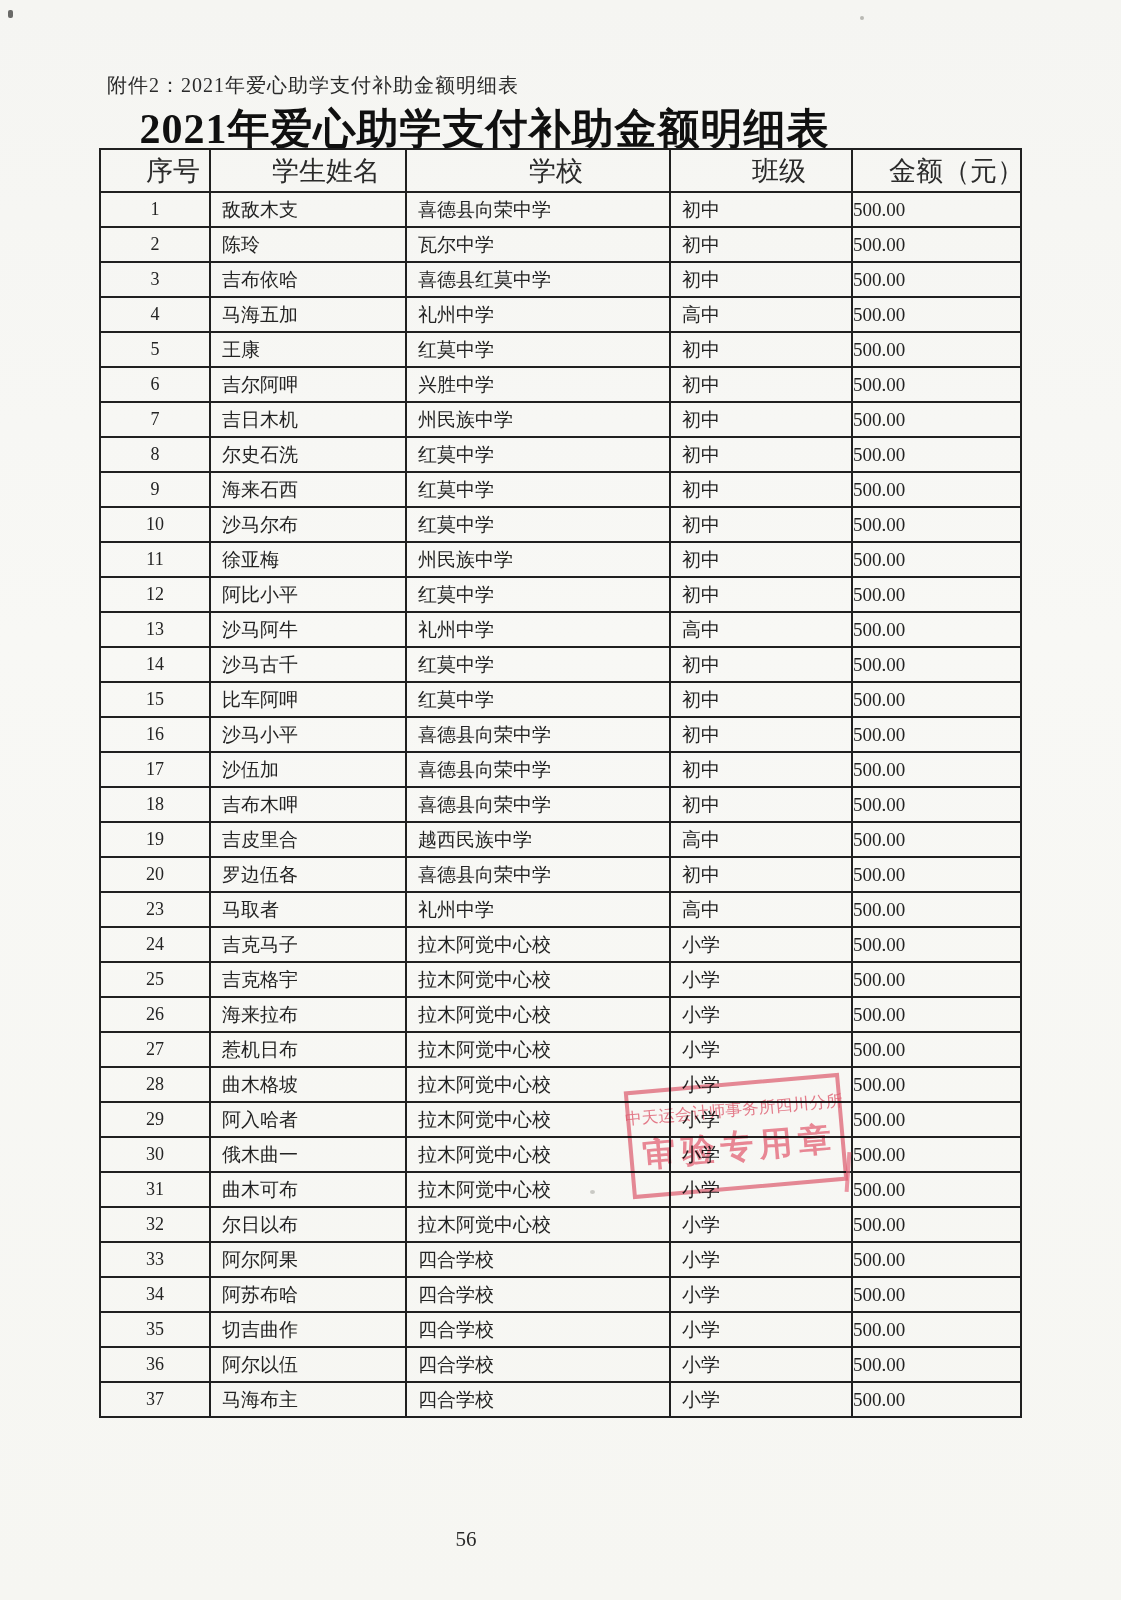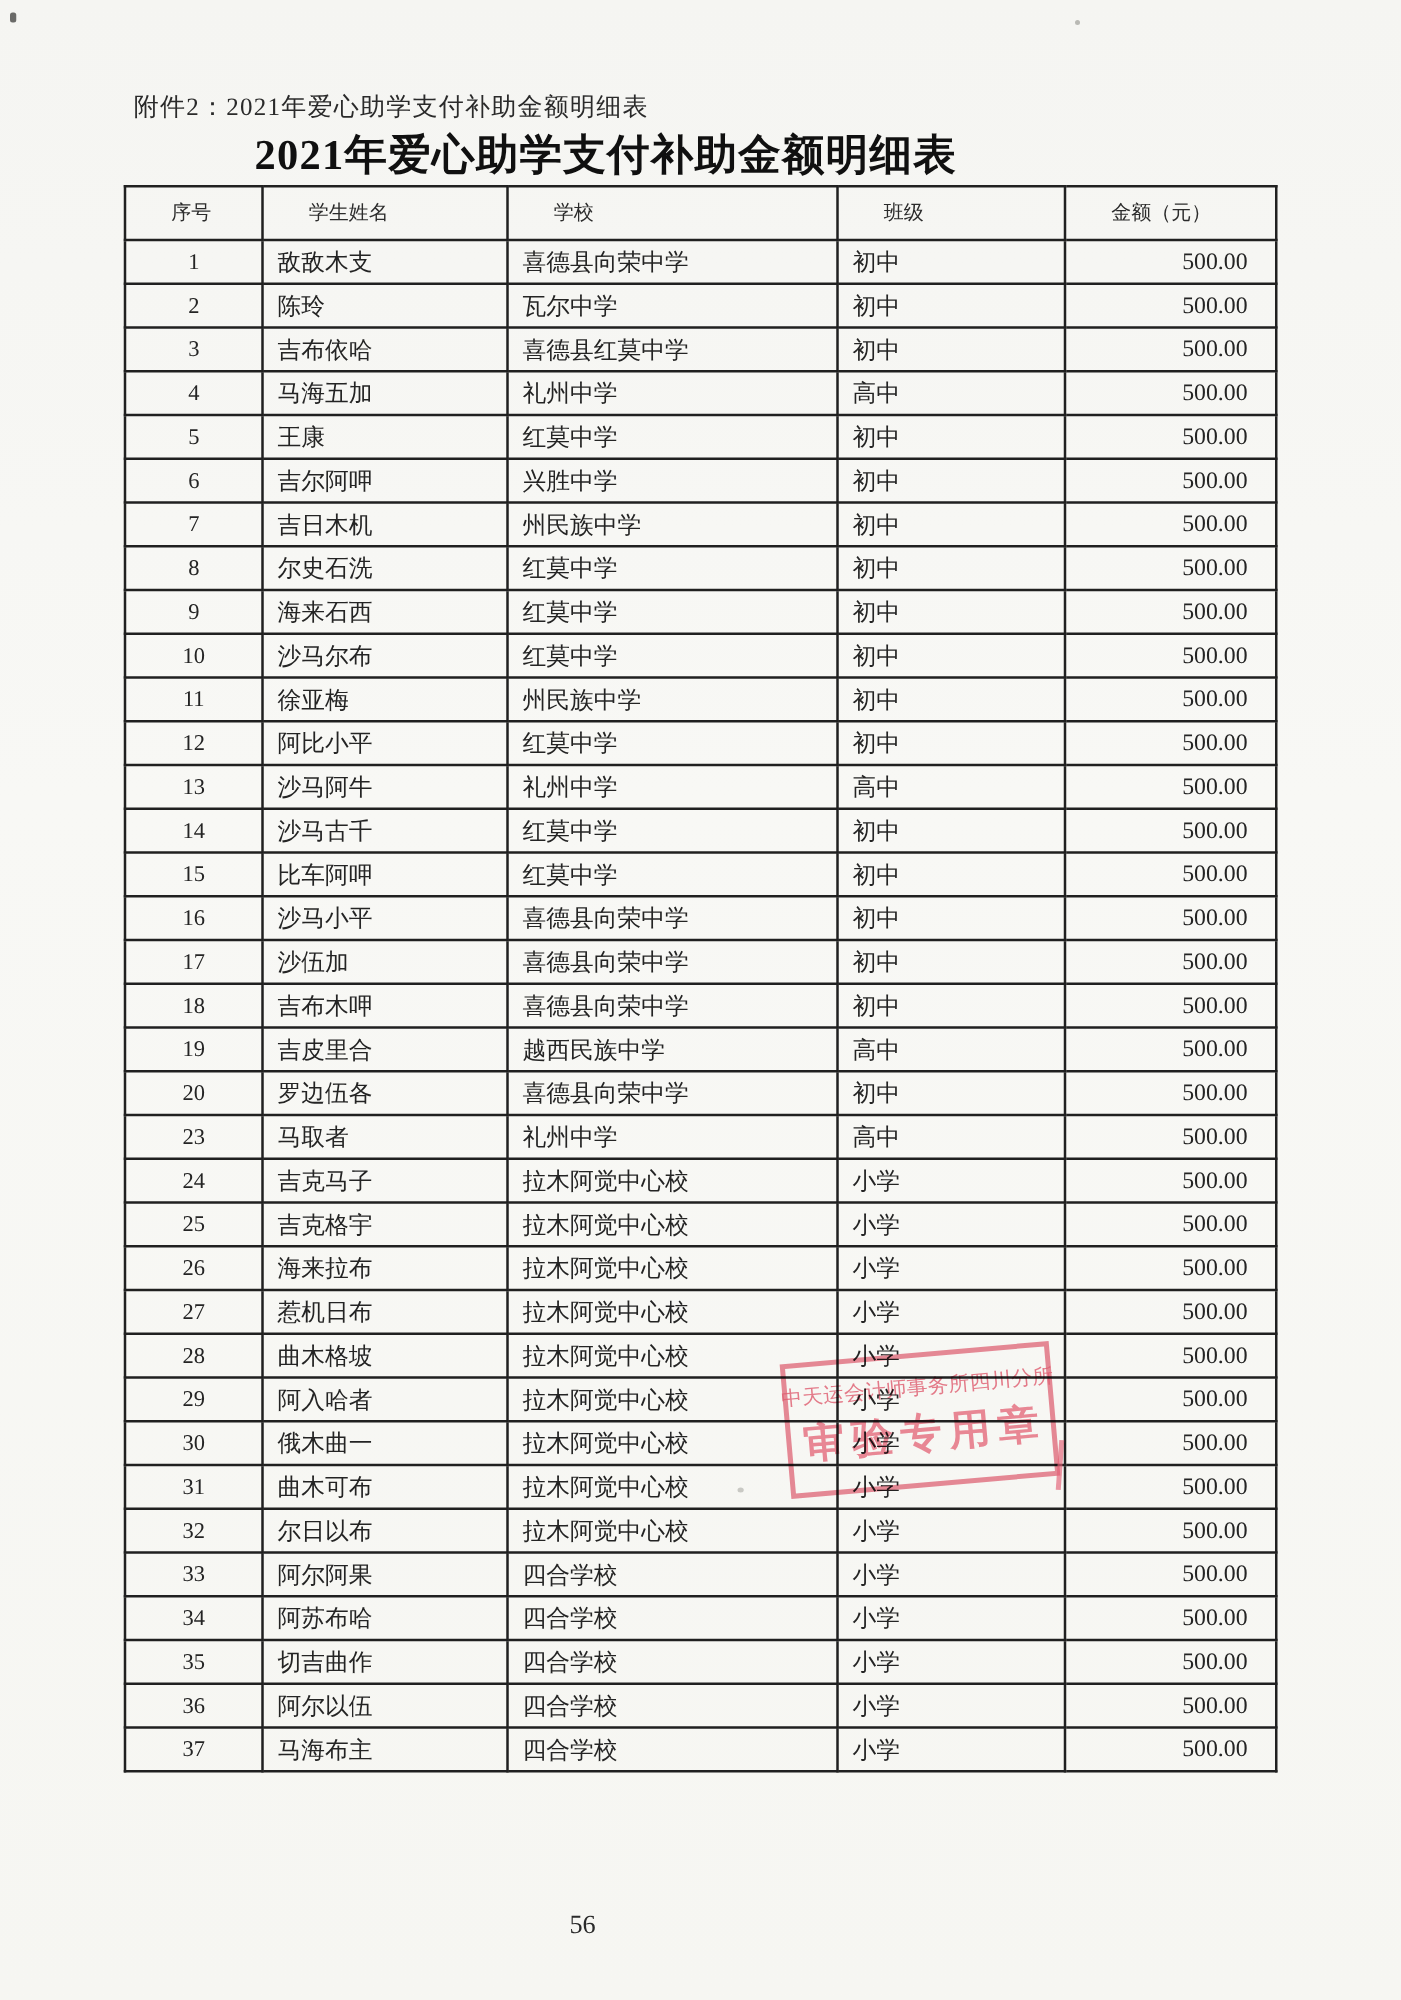--- a/index.html
+++ b/index.html
@@ -14,44 +14,44 @@
   .page{
     position:absolute;inset:0;
     background:linear-gradient(180deg,#f5f5f2 0%,#f8f8f5 40%,#f6f6f2 100%);
   }
   .attachment-note{
     position:absolute;left:107px;top:60px;
     font-size:20px;color:#2a2a2a;letter-spacing:1px;margin-top:12px;
   }
   .doc-title{
     position:absolute;left:0;top:101px;width:969px;
-    text-align:center;font-size:34px;font-weight:bold;color:#101010;
+    text-align:center;font-size:42px;font-weight:bold;color:#101010;
     letter-spacing:1px;
   }
   table.doc-table{
     position:absolute;left:99px;top:148px;width:921px;
     border-collapse:collapse;table-layout:fixed;
     font-size:19px;color:#242424;
   }
   .doc-table th,.doc-table td{
     border:2px solid #202020;
     padding:0;
     overflow:hidden;white-space:nowrap;
   }
   .doc-table th{
-    height:41px;font-weight:normal;text-align:left;font-size:16px;
+    height:41px;font-weight:normal;text-align:center;font-size:27px;
     color:#2b2b2b;
     padding-left:36px;
   }
   .doc-table td{height:33px;}
   .doc-table td.c0{text-align:center;font-size:18px;}
   .doc-table td.c1,.doc-table td.c2,.doc-table td.c3{
     text-align:left;padding-left:11px;
   }
-  .doc-table td.c4{text-align:right;padding-right:22px;font-size:19px;}
+  .doc-table td.c4{text-align:left;padding-right:11px;font-size:19px;}
   .stamp{
     position:absolute;left:628px;top:1082px;width:208px;height:100px;
     border:4px solid rgba(228,96,116,0.72);
     transform:rotate(-5deg);
     mix-blend-mode:multiply;
     pointer-events:none;
     display:flex;flex-direction:column;align-items:center;justify-content:center;
   }
   .stamp-line1{
     font-size:16px;white-space:nowrap;letter-spacing:0px;

